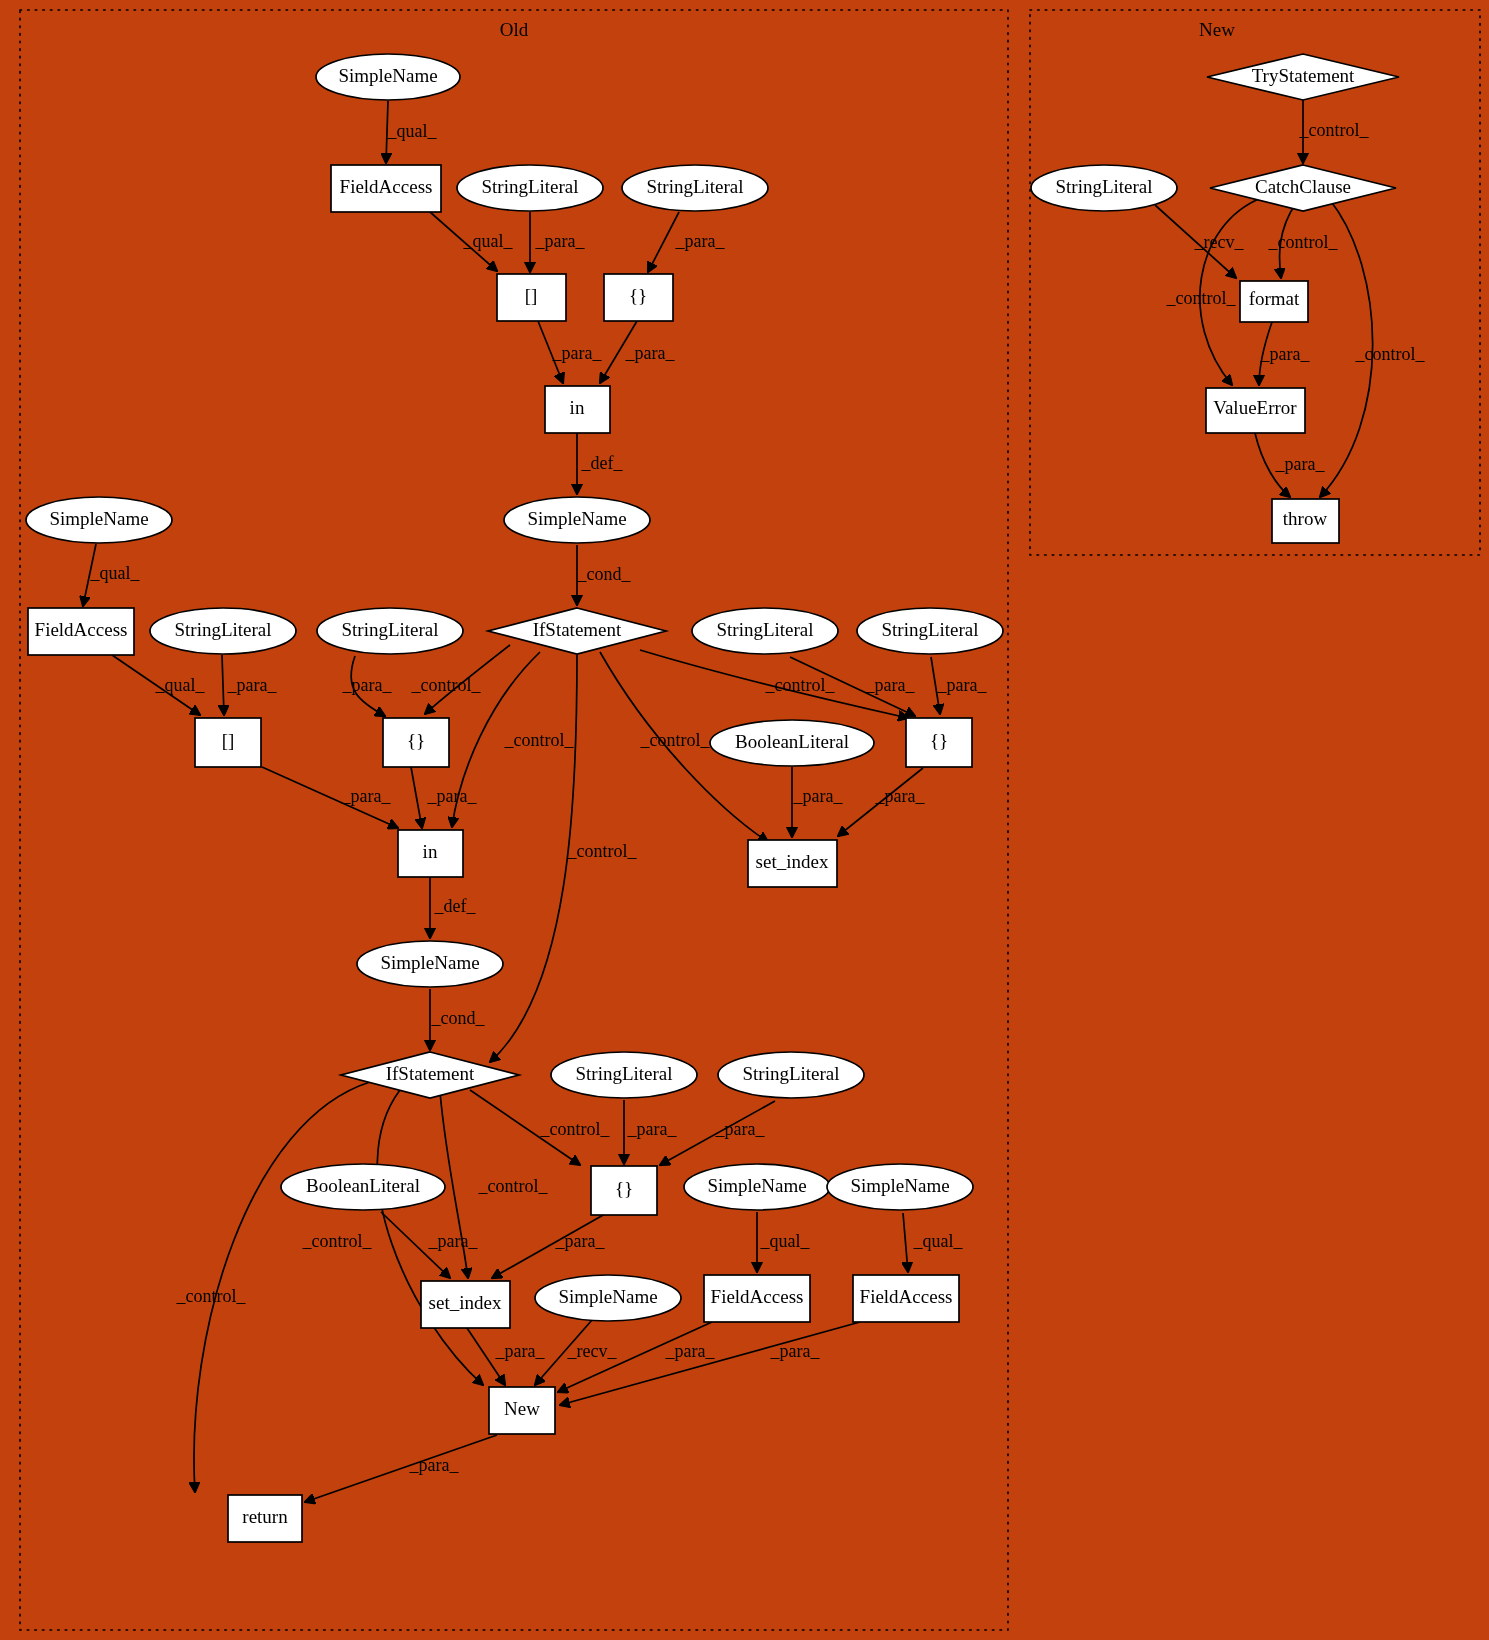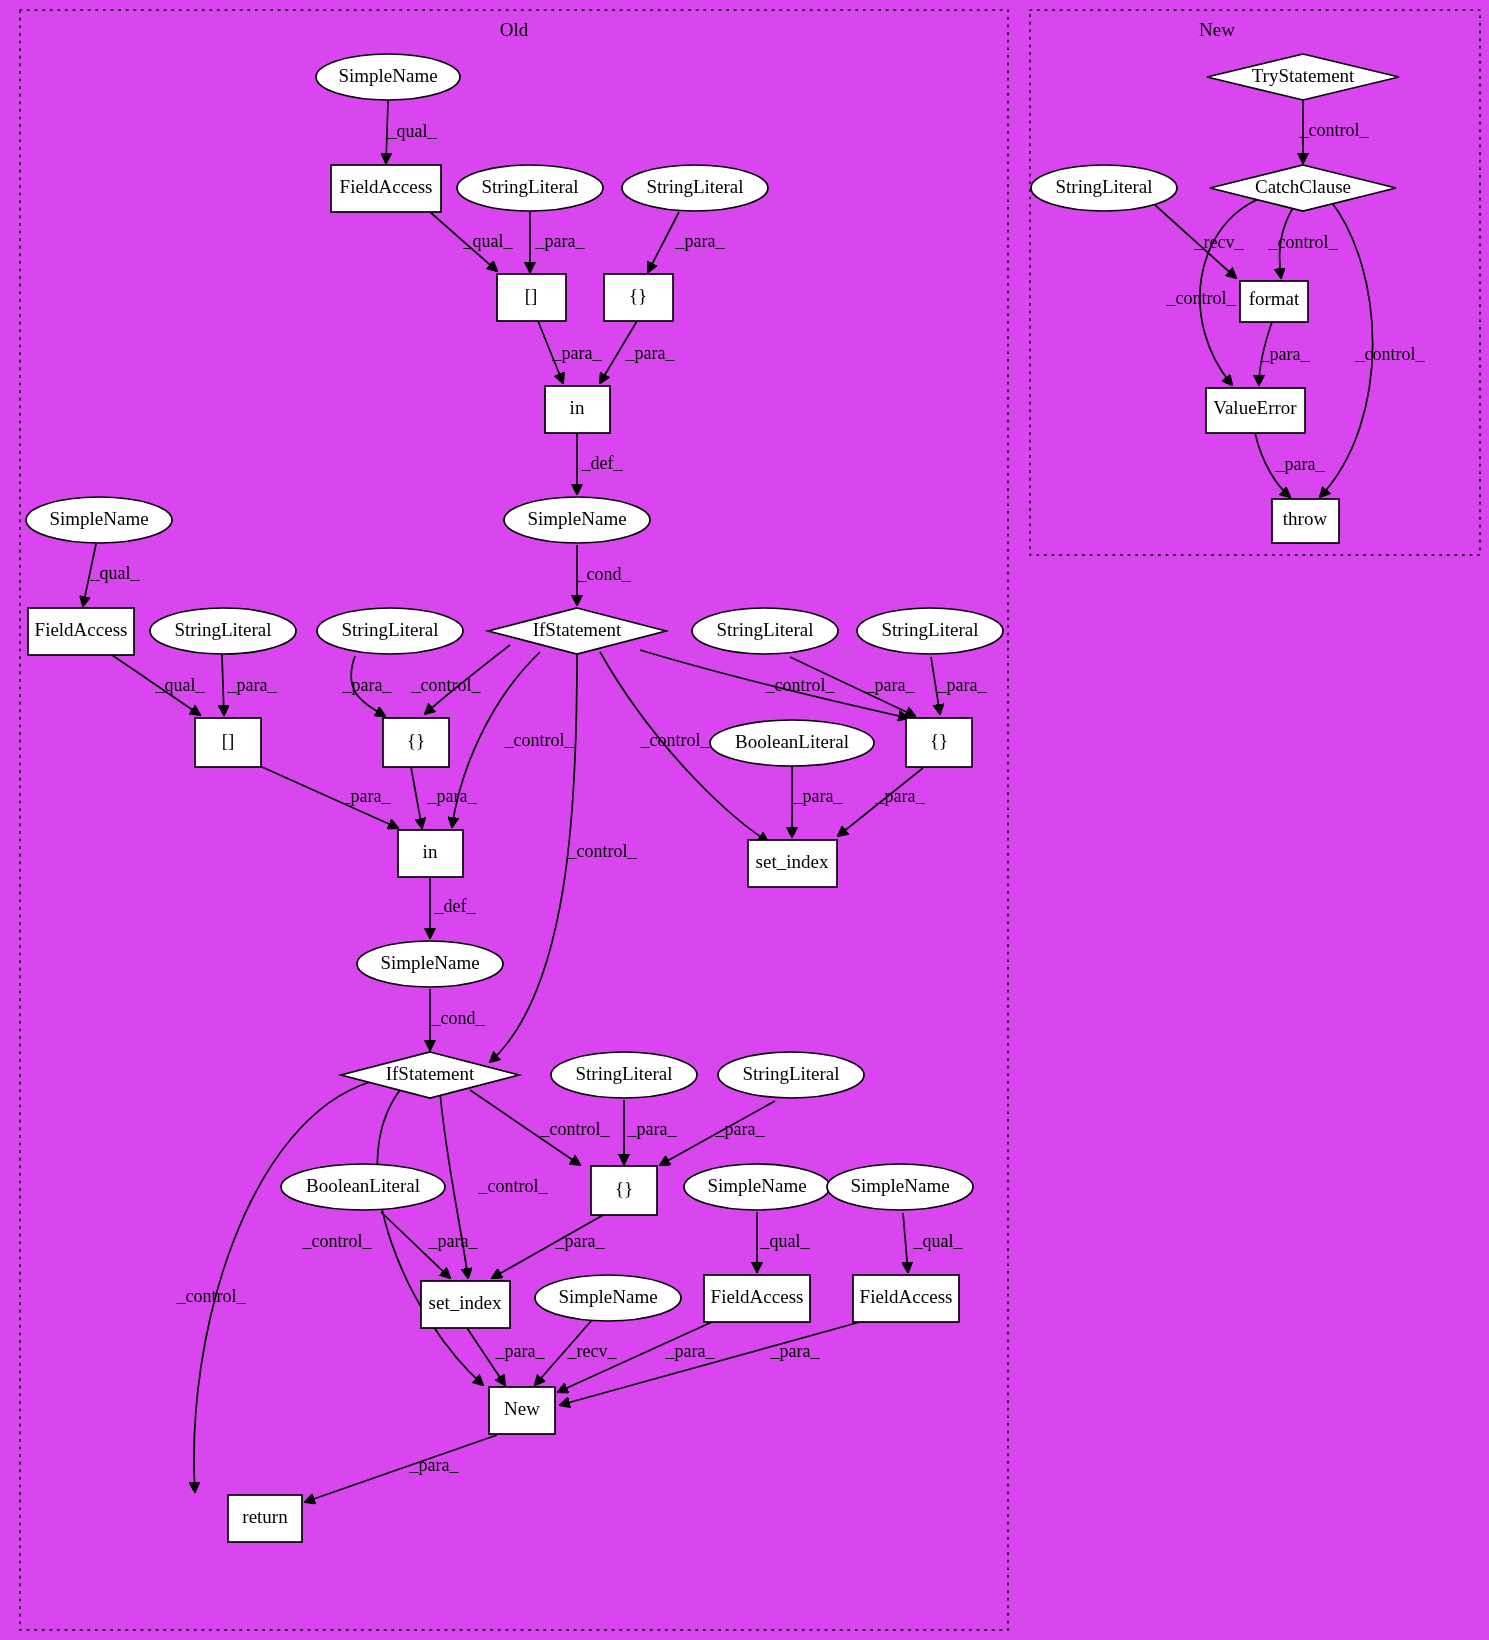--- a/index.html
+++ b/index.html
@@ -7,21 +7,21 @@
     padding: 0;
     background: #ffffff;
   }
   body {
     font-family: "Liberation Serif", "DejaVu Serif", serif;
   }
   #canvas {
     position: relative;
     width: 1489px;
     height: 1640px;
-    background: #d946ef;
+    background: #c2410c;
     overflow: hidden;
   }
   svg.graph {
     position: absolute;
     top: 0;
     left: 0;
     width: 1489px;
     height: 1640px;
   }
   .cluster-box {

